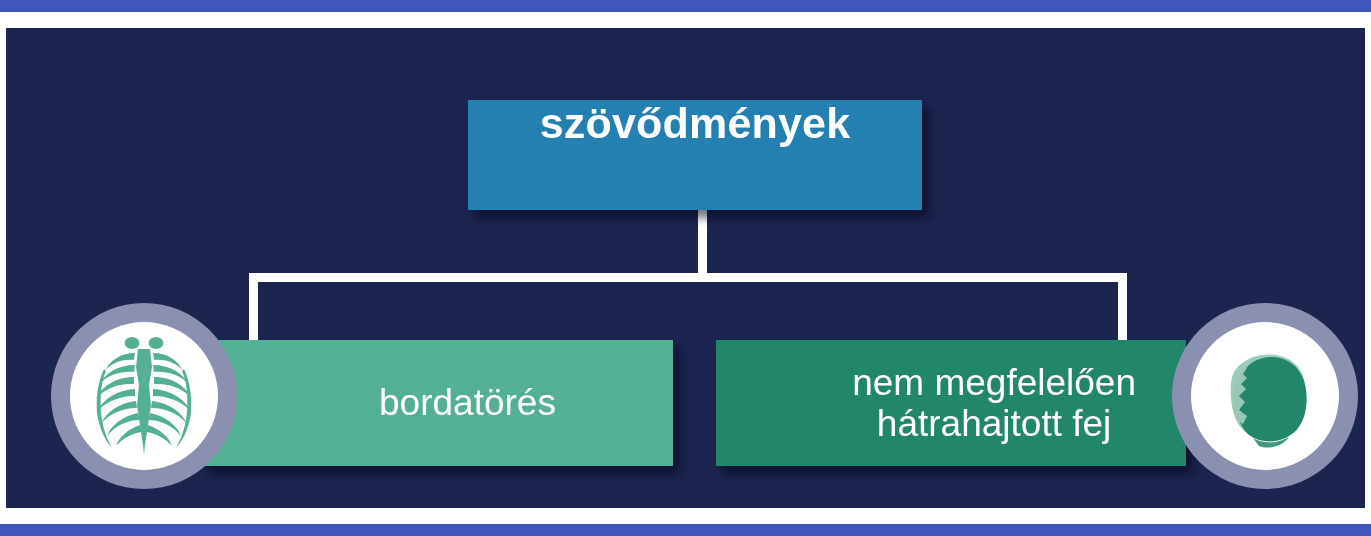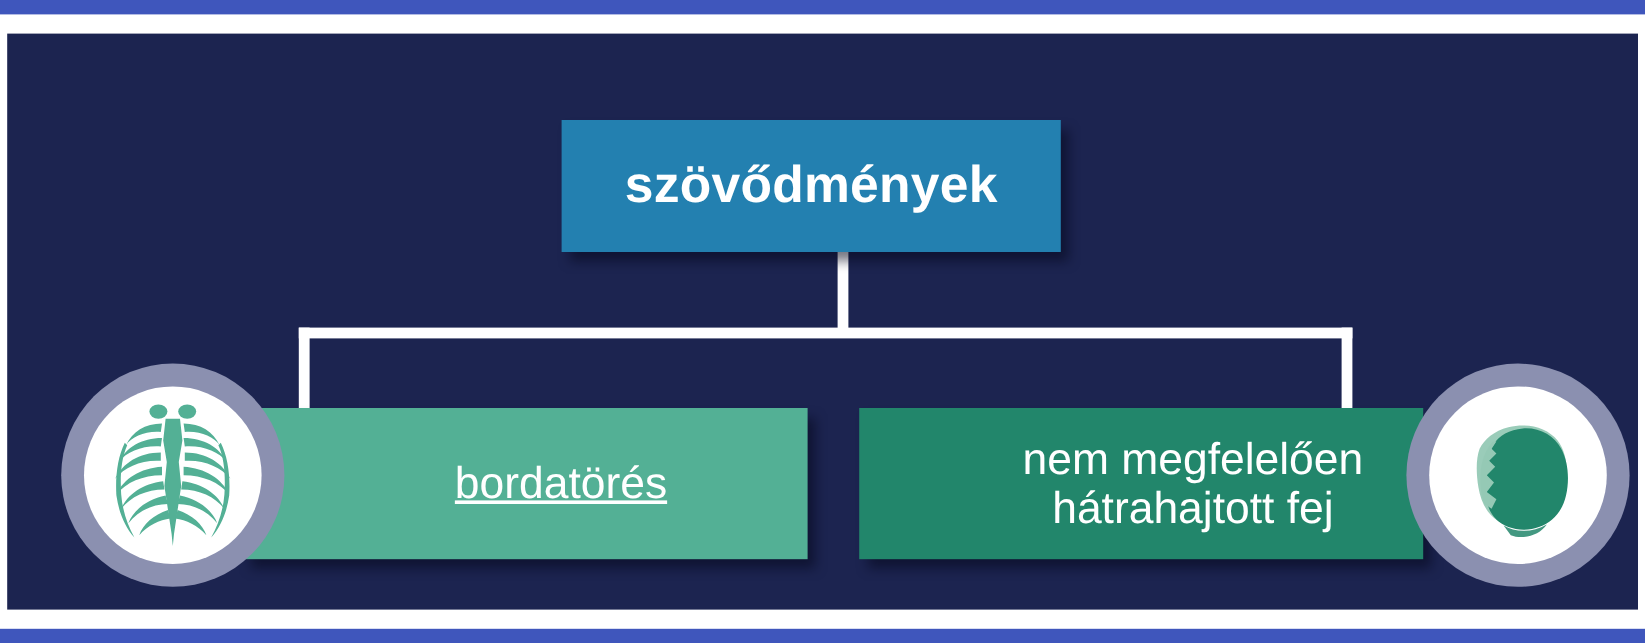--- a/index.html
+++ b/index.html
@@ -72,26 +72,25 @@
     top: 245px;
     width: 9px;
     height: 70px;
   }
 
   
   #title-node {
     position: absolute;
     left: 462px;
     top: 72px;
-    width: 416px;
+    width: 454px;
     height: 110px;
     background: #2380b0;
     box-shadow: 7px 8px 9px rgba(5, 8, 28, 0.55);
     display: flex;
-    align-items: center;
     justify-content: center;
   }
   #title-node .node-label {
     color: #ffffff;
     font-size: 43px;
     font-weight: bold;
     letter-spacing: 0.2px;
     line-height: 1.1;
     text-align: center;
   }
@@ -113,21 +112,20 @@
     text-align: center;
     white-space: pre-line;
   }
   #leaf-left {
     left: 196px;
     width: 471px;
     background: #53b095;
   }
   #leaf-left .node-label {
     padding-left: 60px;
-    text-decoration: underline;
   }
   #leaf-right {
     left: 710px;
     width: 470px;
     background: #22866b;
     justify-content: flex-end;
   }
   #leaf-right .node-label {
     padding-right: 50px;
   }

